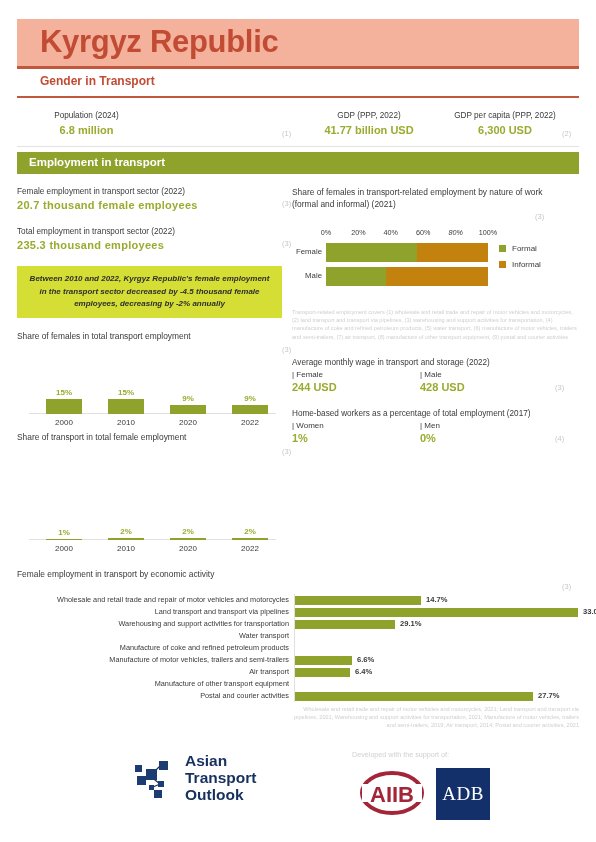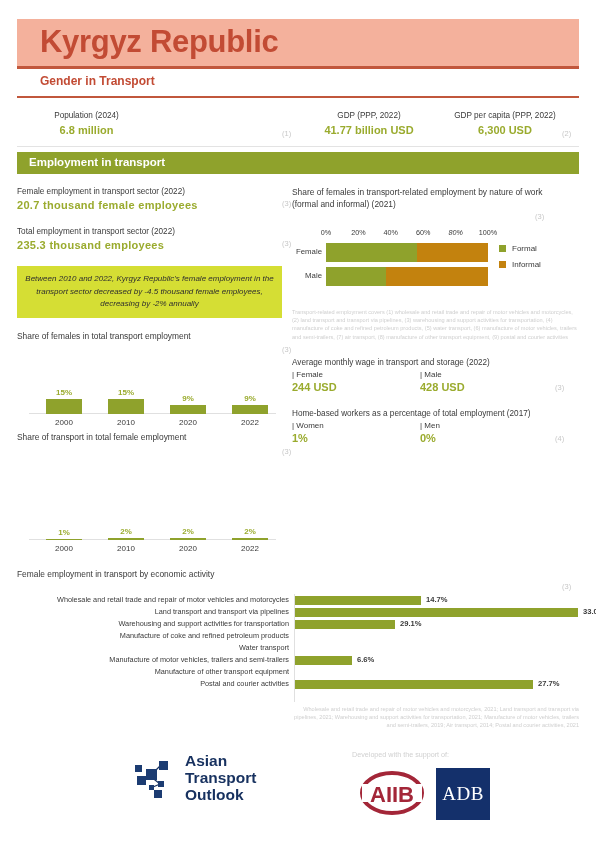--- a/index.html
+++ b/index.html
@@ -59,21 +59,21 @@
   }
 
   
   .col-left { position: absolute; left: 17px; top: 186px; width: 265px; }
   .kv-label { font-size: 8.2px; color: #3a3a3a; line-height: 12px; }
   .kv-value { font-size: 11px; font-weight: bold; color: #9AAB2E; line-height: 15px; letter-spacing: 0.3px; }
 
   .callout {
     background: #D5DE34;
     padding: 7px 8px;
-    font-size: 8px; font-style: italic; font-weight: normal;
+    font-size: 8px; font-style: italic; font-weight: bold;
     color: #2e2e2e; text-align: center; line-height: 12.5px;
   }
 
   .chart-title { font-size: 8.4px; color: #3a3a3a; line-height: 12px; }
 
   
   .vbar-chart { position: relative; width: 265px; height: 62px; }
   .vbar-axis { position: absolute; left: 12px; right: 6px; bottom: 15px; border-top: 1.5px solid #e0e0e0; }
   .vbar-group { position: absolute; bottom: 15px; width: 62px; text-align: center; }
   .vbar-val { font-size: 8px; font-weight: bold; color: #9AAB2E; line-height: 10px; }
@@ -344,37 +344,42 @@
         <div class="hbar-value" style="left:566px;">33.0</div>
       </div>
 
       <div class="hbar-row">
         <div class="hbar-label">Warehousing and support activities for transportation</div>
         <div class="hbar-bar" style="width:100px;"></div>
         <div class="hbar-value" style="left:383px;">29.1%</div>
       </div>
 
       <div class="hbar-row">
+        <div class="hbar-label">Water transport</div>
+        <div class="hbar-bar" style="width:0px;"></div>
+        <div class="hbar-value" style="left:282px;"></div>
+      </div>
+
+      <div class="hbar-row">
         <div class="hbar-label">Manufacture of coke and refined petroleum products</div>
         <div class="hbar-bar" style="width:0px;"></div>
         <div class="hbar-value" style="left:282px;"></div>
       </div>
 
       <div class="hbar-row">
-        <div class="hbar-label">Water transport</div>
-        <div class="hbar-bar" style="width:0px;"></div>
-        <div class="hbar-value" style="left:282px;"></div>
-      </div>
-
-      <div class="hbar-row">
         <div class="hbar-label">Manufacture of motor vehicles, trailers and semi-trailers</div>
         <div class="hbar-bar" style="width:57px;"></div>
         <div class="hbar-value" style="left:340px;">6.6%</div>
       </div>
 
+      <div class="hbar-row">
+        <div class="hbar-label">Air transport</div>
+        <div class="hbar-bar" style="width:55px;"></div>
+        <div class="hbar-value" style="left:338px;">6.4%</div>
+      </div>
 
       <div class="hbar-row">
         <div class="hbar-label">Manufacture of other transport equipment</div>
         <div class="hbar-bar" style="width:0px;"></div>
         <div class="hbar-value" style="left:282px;"></div>
       </div>
 
       <div class="hbar-row">
         <div class="hbar-label">Postal and courier activities</div>
         <div class="hbar-bar" style="width:238px;"></div>

